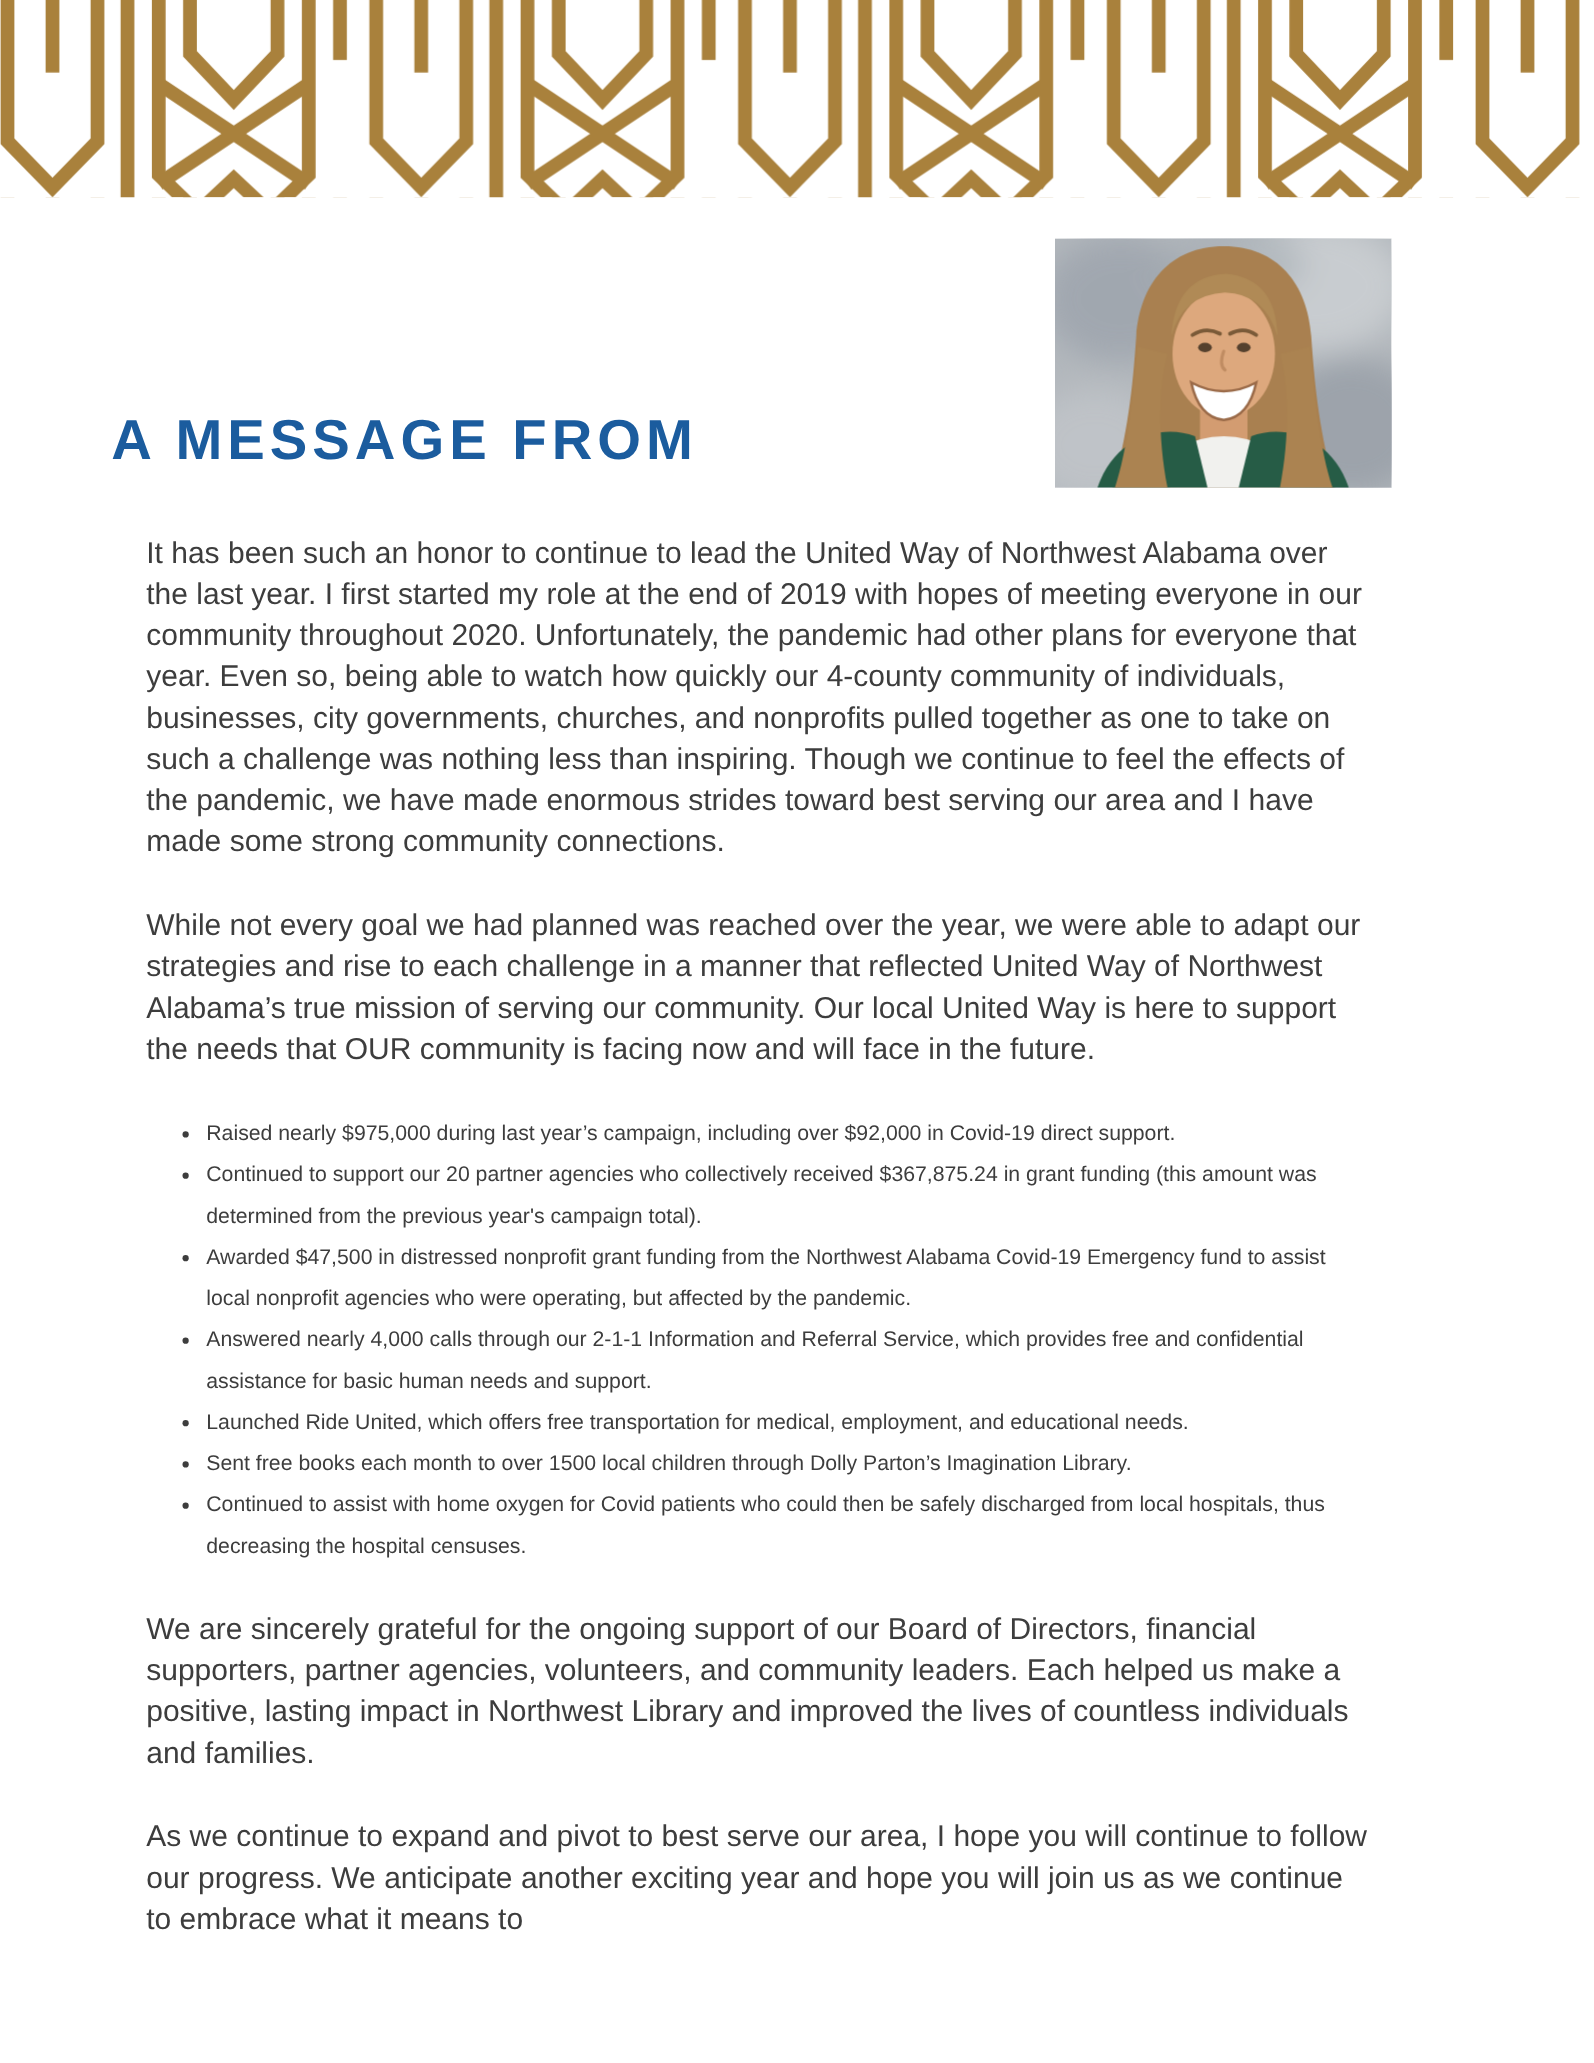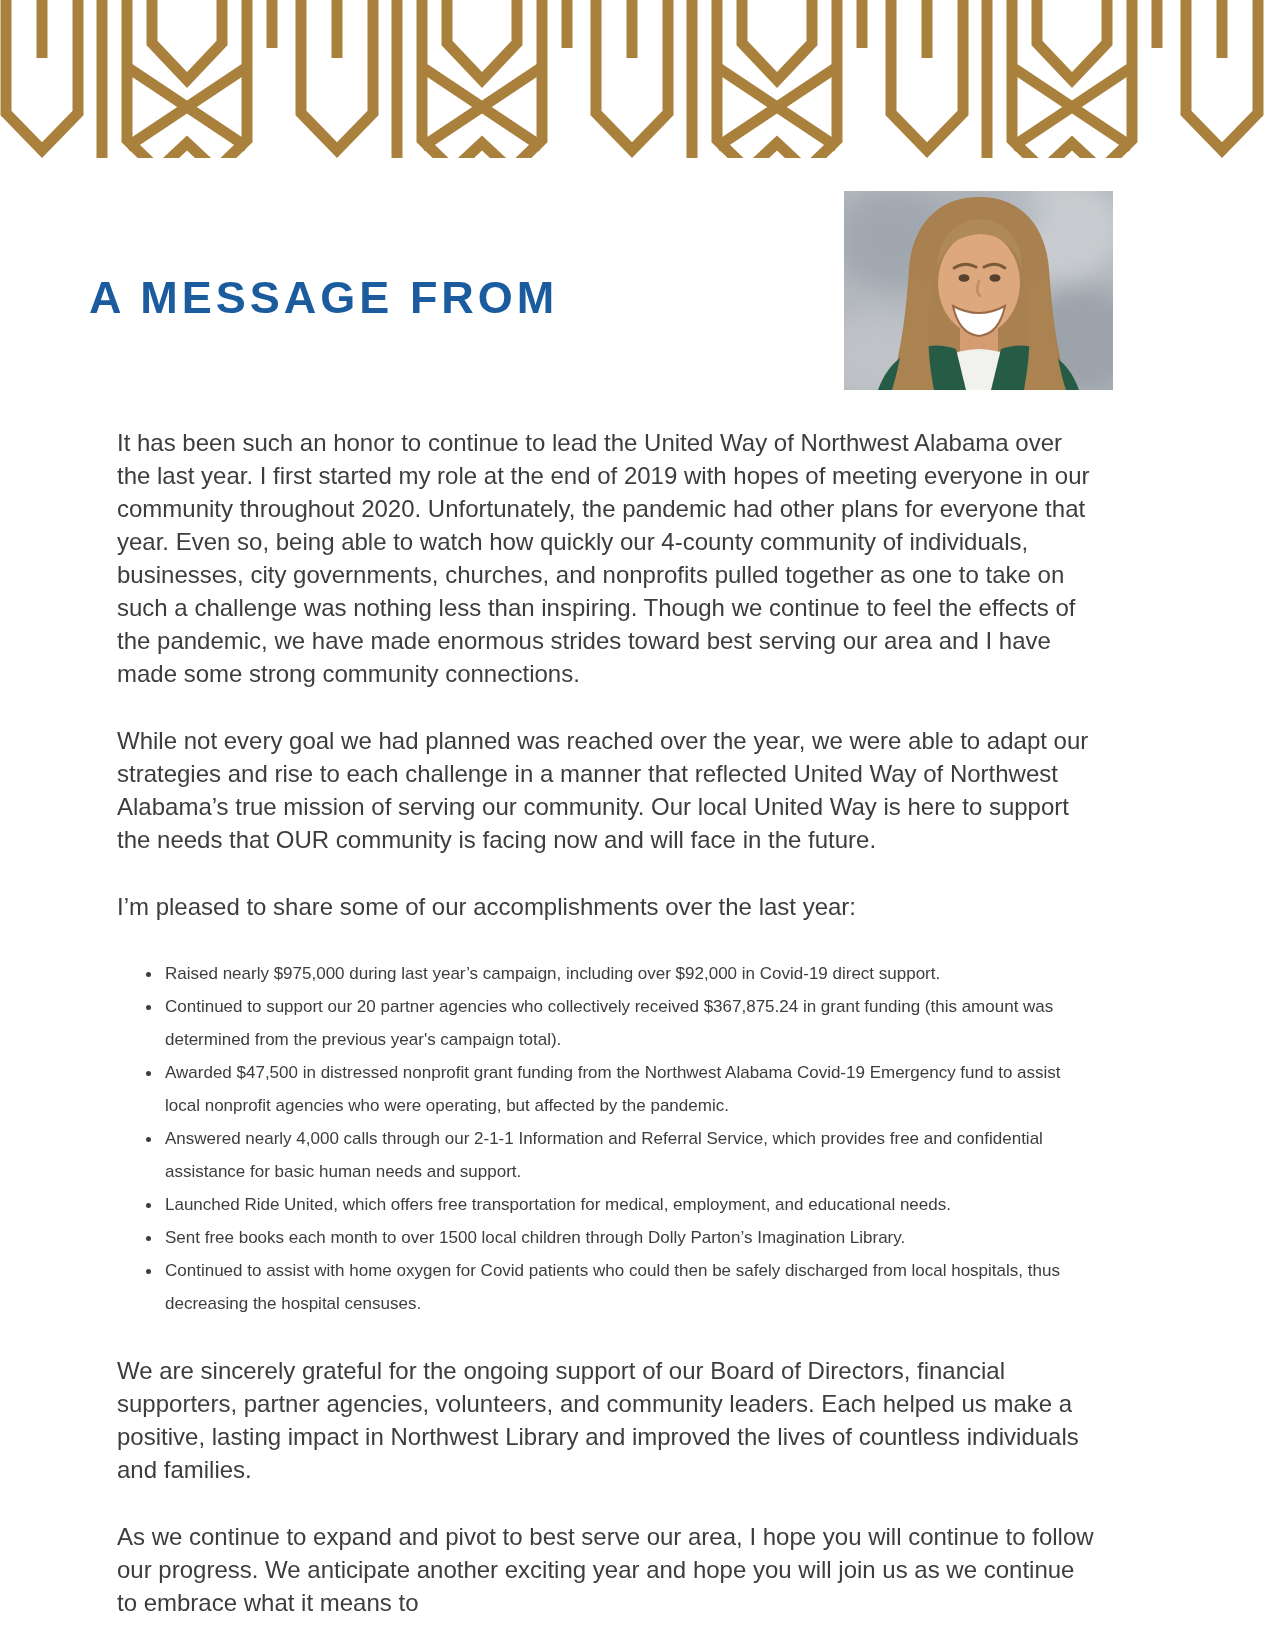--- a/index.html
+++ b/index.html
@@ -4,21 +4,21 @@
 <style>
   html,body { margin:0; padding:0; background:#ffffff; }
   .page {
     width:1275px; height:1650px; position:relative;
     background:#ffffff; overflow:hidden;
     font-family:"Liberation Sans", sans-serif;
     -webkit-font-smoothing:antialiased;
   }
   .deco-strip { display:block; width:1275px; height:158px; }
   .header-row {
-    display:flex; align-items:center;
+    display:flex; align-items:flex-end;
     padding:33px 162px 0 89px;
   }
   .title-block { padding-top:14px; }
   h1.page-title {
     margin:0; color:#1B5C9E;
     font-size:45px; font-weight:bold;
     letter-spacing:4px; line-height:76px;
     white-space:nowrap;
   }
   .photo-frame {
@@ -121,21 +121,20 @@
 
         <path d="M66,86 C61,136 58,168 48,199 L90,199 C82,158 83,118 90,92 Z" fill="#ab8351"></path>
         <path d="M204,86 C209,136 212,168 222,199 L180,199 C188,158 187,118 180,92 Z" fill="#ab8351"></path>
       </svg>
     </div>
   </header>
 
   <main class="letter-body">
     <p>It has been such an honor to continue to lead the United Way of Northwest Alabama over the last year. I first started my role at the end of 2019 with hopes of meeting everyone in our community throughout 2020. Unfortunately, the pandemic had other plans for everyone that year. Even so, being able to watch how quickly our 4-county community of individuals, businesses, city governments, churches, and nonprofits pulled together as one to take on such a challenge was nothing less than inspiring. Though we continue to feel the effects of the pandemic, we have made enormous strides toward best serving our area and I have made some strong community connections.</p>
     <p>While not every goal we had planned was reached over the year, we were able to adapt our strategies and rise to each challenge in a manner that reflected United Way of Northwest Alabama’s true mission of serving our community. Our local United Way is here to support the needs that OUR community is facing now and will face in the future.</p>
-    <p>I’m pleased to share some of our accomplishments over the last year:</p>
 
     <ul class="accomplishments">
       <li>Raised nearly $975,000 during last year’s campaign, including over $92,000 in Covid-19 direct support.</li>
       <li>Continued to support our 20 partner agencies who collectively received $367,875.24 in grant funding (this amount was determined from the previous year's campaign total).</li>
       <li>Awarded $47,500 in distressed nonprofit grant funding from the Northwest Alabama Covid-19 Emergency fund to assist local nonprofit agencies who were operating, but affected by the pandemic.</li>
       <li>Answered nearly 4,000 calls through our 2-1-1 Information and Referral Service, which provides free and confidential assistance for basic human needs and support.</li>
       <li>Launched Ride United, which offers free transportation for medical, employment, and educational needs.</li>
       <li>Sent free books each month to over 1500 local children through Dolly Parton’s Imagination Library.</li>
       <li>Continued to assist with home oxygen for Covid patients who could then be safely discharged from local hospitals, thus decreasing the hospital censuses.</li>
     </ul>

